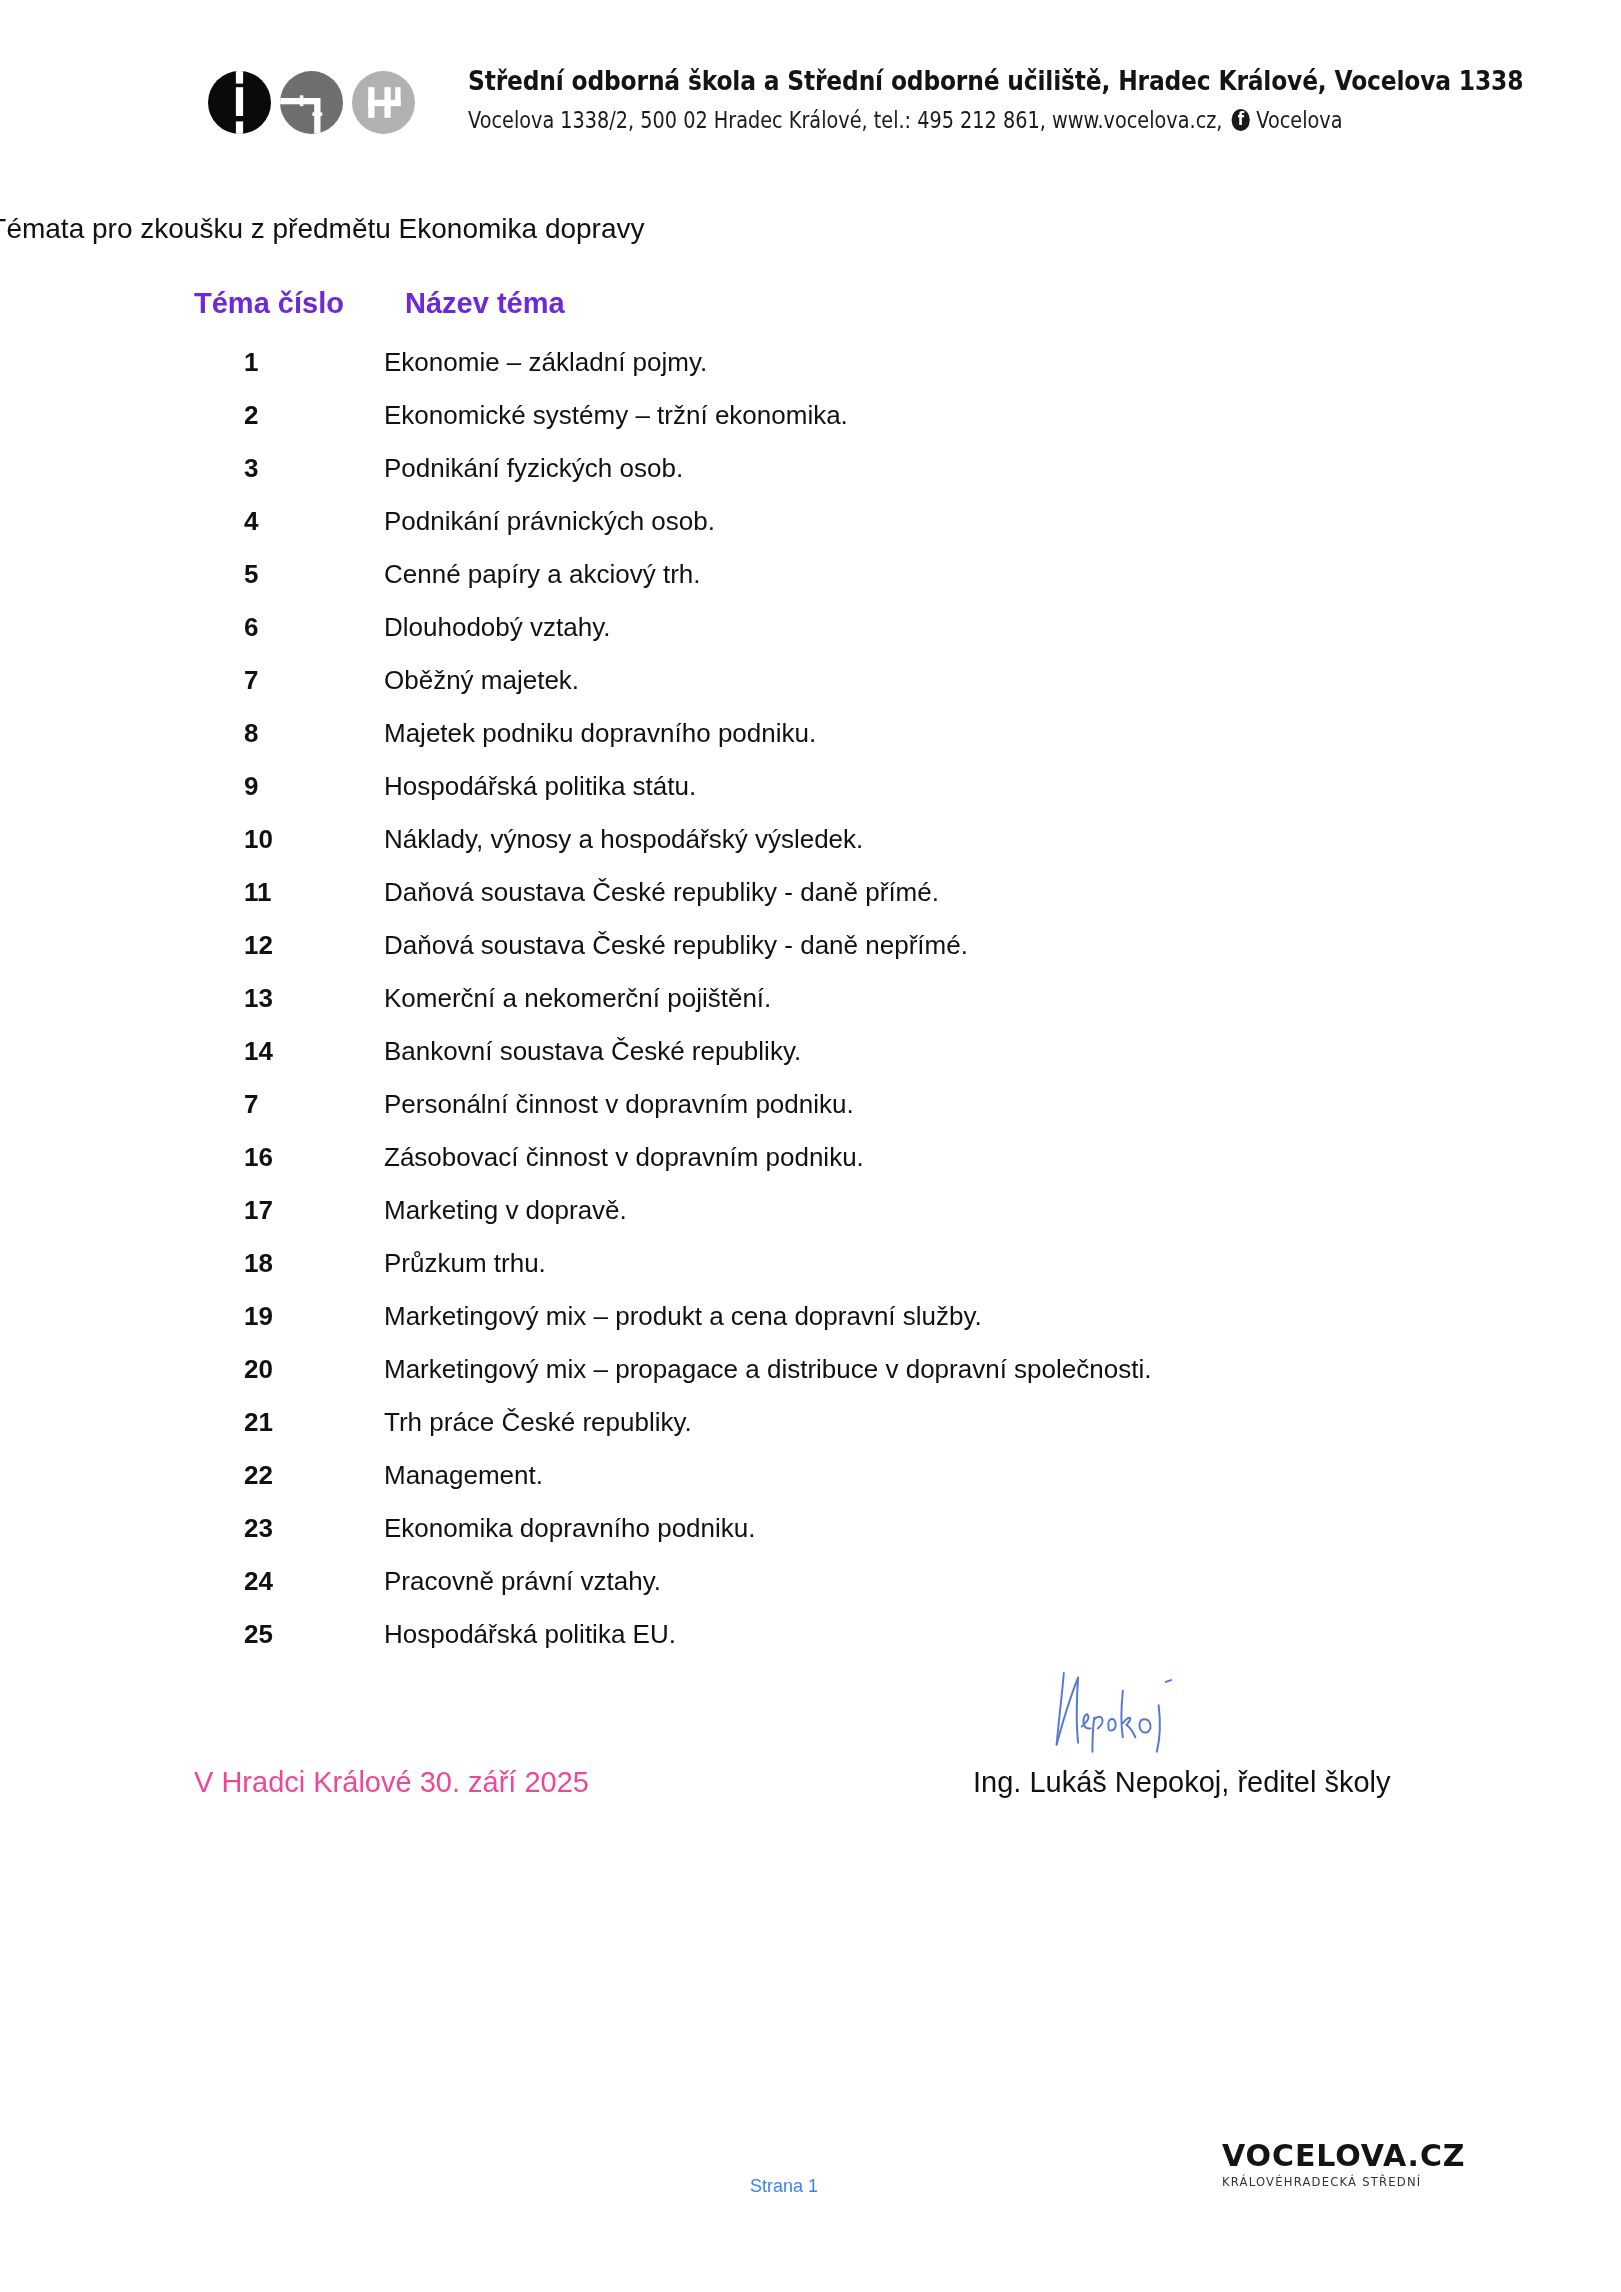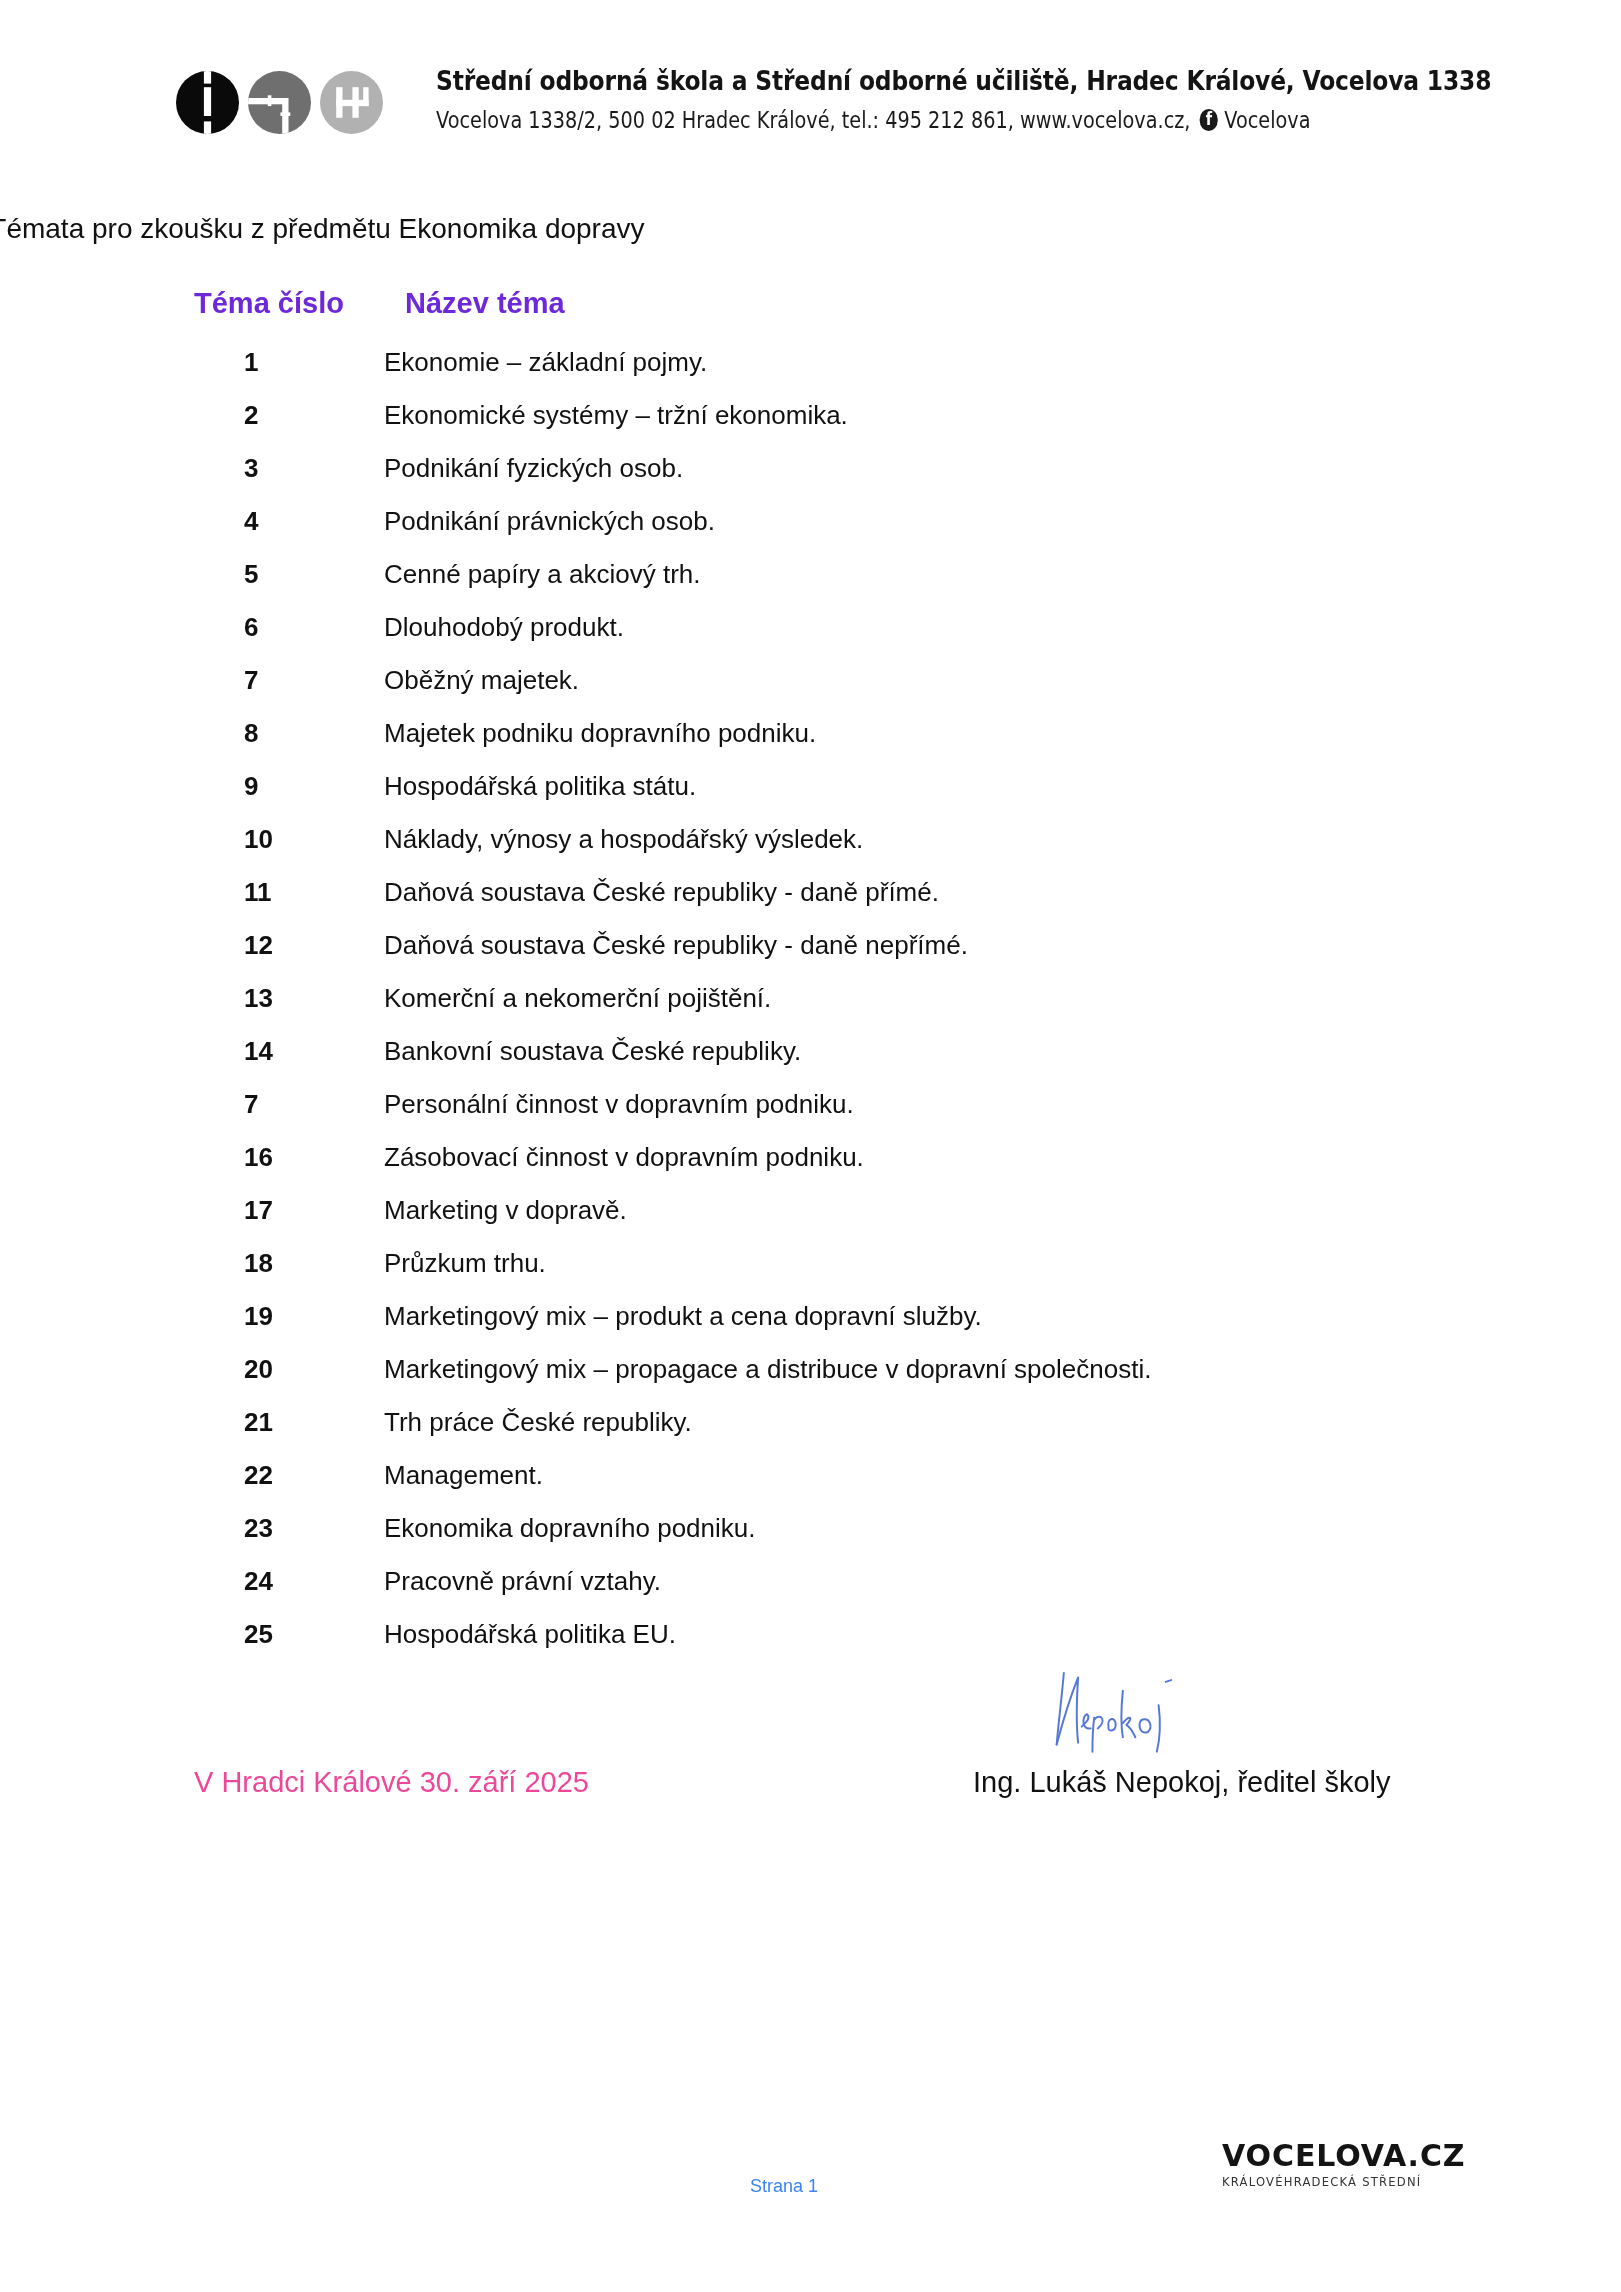--- a/index.html
+++ b/index.html
@@ -1,21 +1,21 @@
 <!DOCTYPE html>
 <html style="font-size:14.3px"><head>
 <meta charset="utf-8">
 <style>
   html, body { margin: 0; padding: 0; background: #ffffff; }
   body { width: 1622px; height: 2293px; position: relative; overflow: hidden;
          font-family: "Liberation Sans", "DejaVu Sans", sans-serif; color: #111; }
   .page { position: absolute; left: 0; top: 0; width: 1622px; height: 2293px; }
 
   
-  .letterhead { position: absolute; left: 176px; top: 64px; width: 1254px; height: 77px; text-align: center; }
+  .letterhead { position: absolute; left: 208px; top: 64px; width: 1254px; height: 77px; text-align: center; }
   .logos { position: absolute; left: 0; top: 7.2px; display: flex; gap: 9px; }
   .logo-circle { width: 63px; height: 63px; border-radius: 50%; position: relative; overflow: hidden; }
   .logo-1 { background: #0a0a0a; }
   .logo-2 { background: #6f6f6f; }
   .logo-3 { background: #b1b1b1; }
   .logo-circle svg { position: absolute; left: 0; top: 0; }
   .school-name { position: absolute; left: 260px; top: 1.8px; font-size: 26px; font-weight: bold;
                  letter-spacing: -0.2px; white-space: nowrap; color: #141414;
                  font-family: "DejaVu Sans", sans-serif; transform: scaleX(0.9); transform-origin: left top; }
   .school-address { position: absolute; left: 260px; top: 43px; font-size: 22.4px; white-space: nowrap;
@@ -117,21 +117,21 @@
     <div class="topic-row">
         <span class="topic-num">4</span>
         <span class="topic-title">Podnikání právnických osob.</span>
       </div>
     <div class="topic-row">
         <span class="topic-num">5</span>
         <span class="topic-title">Cenné papíry a akciový trh.</span>
       </div>
     <div class="topic-row">
         <span class="topic-num">6</span>
-        <span class="topic-title">Dlouhodobý produkt.</span>
+        <span class="topic-title">Dlouhodobý vztahy.</span>
       </div>
     <div class="topic-row">
         <span class="topic-num">7</span>
         <span class="topic-title">Oběžný majetek.</span>
       </div>
     <div class="topic-row">
         <span class="topic-num">8</span>
         <span class="topic-title">Majetek podniku dopravního podniku.</span>
       </div>
     <div class="topic-row">

